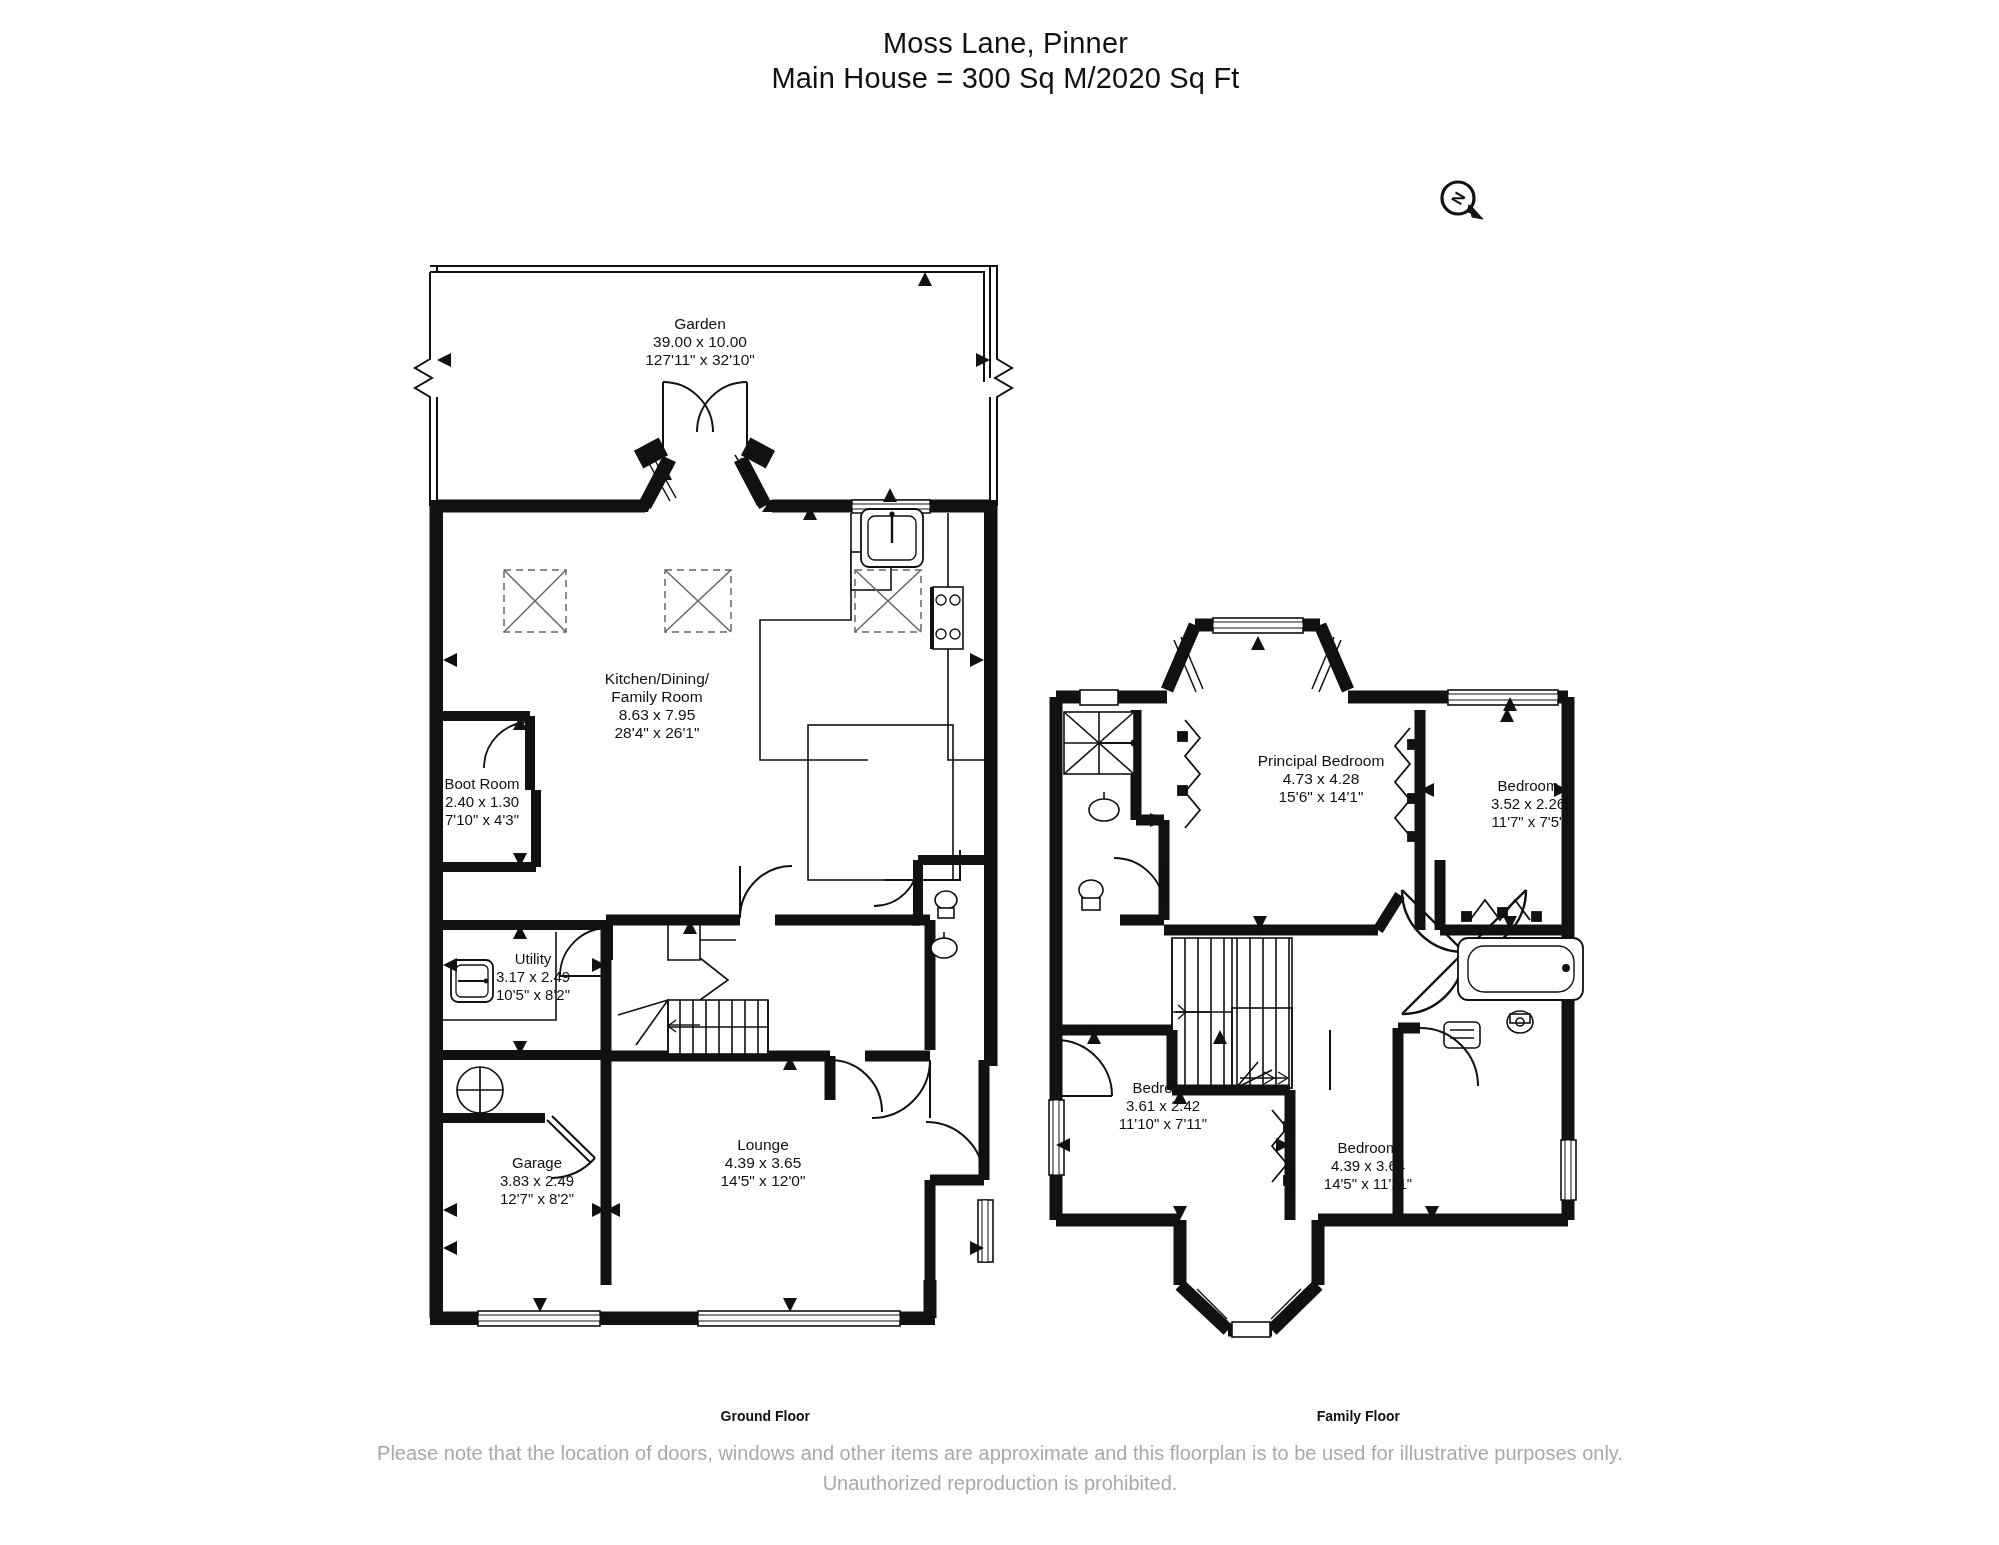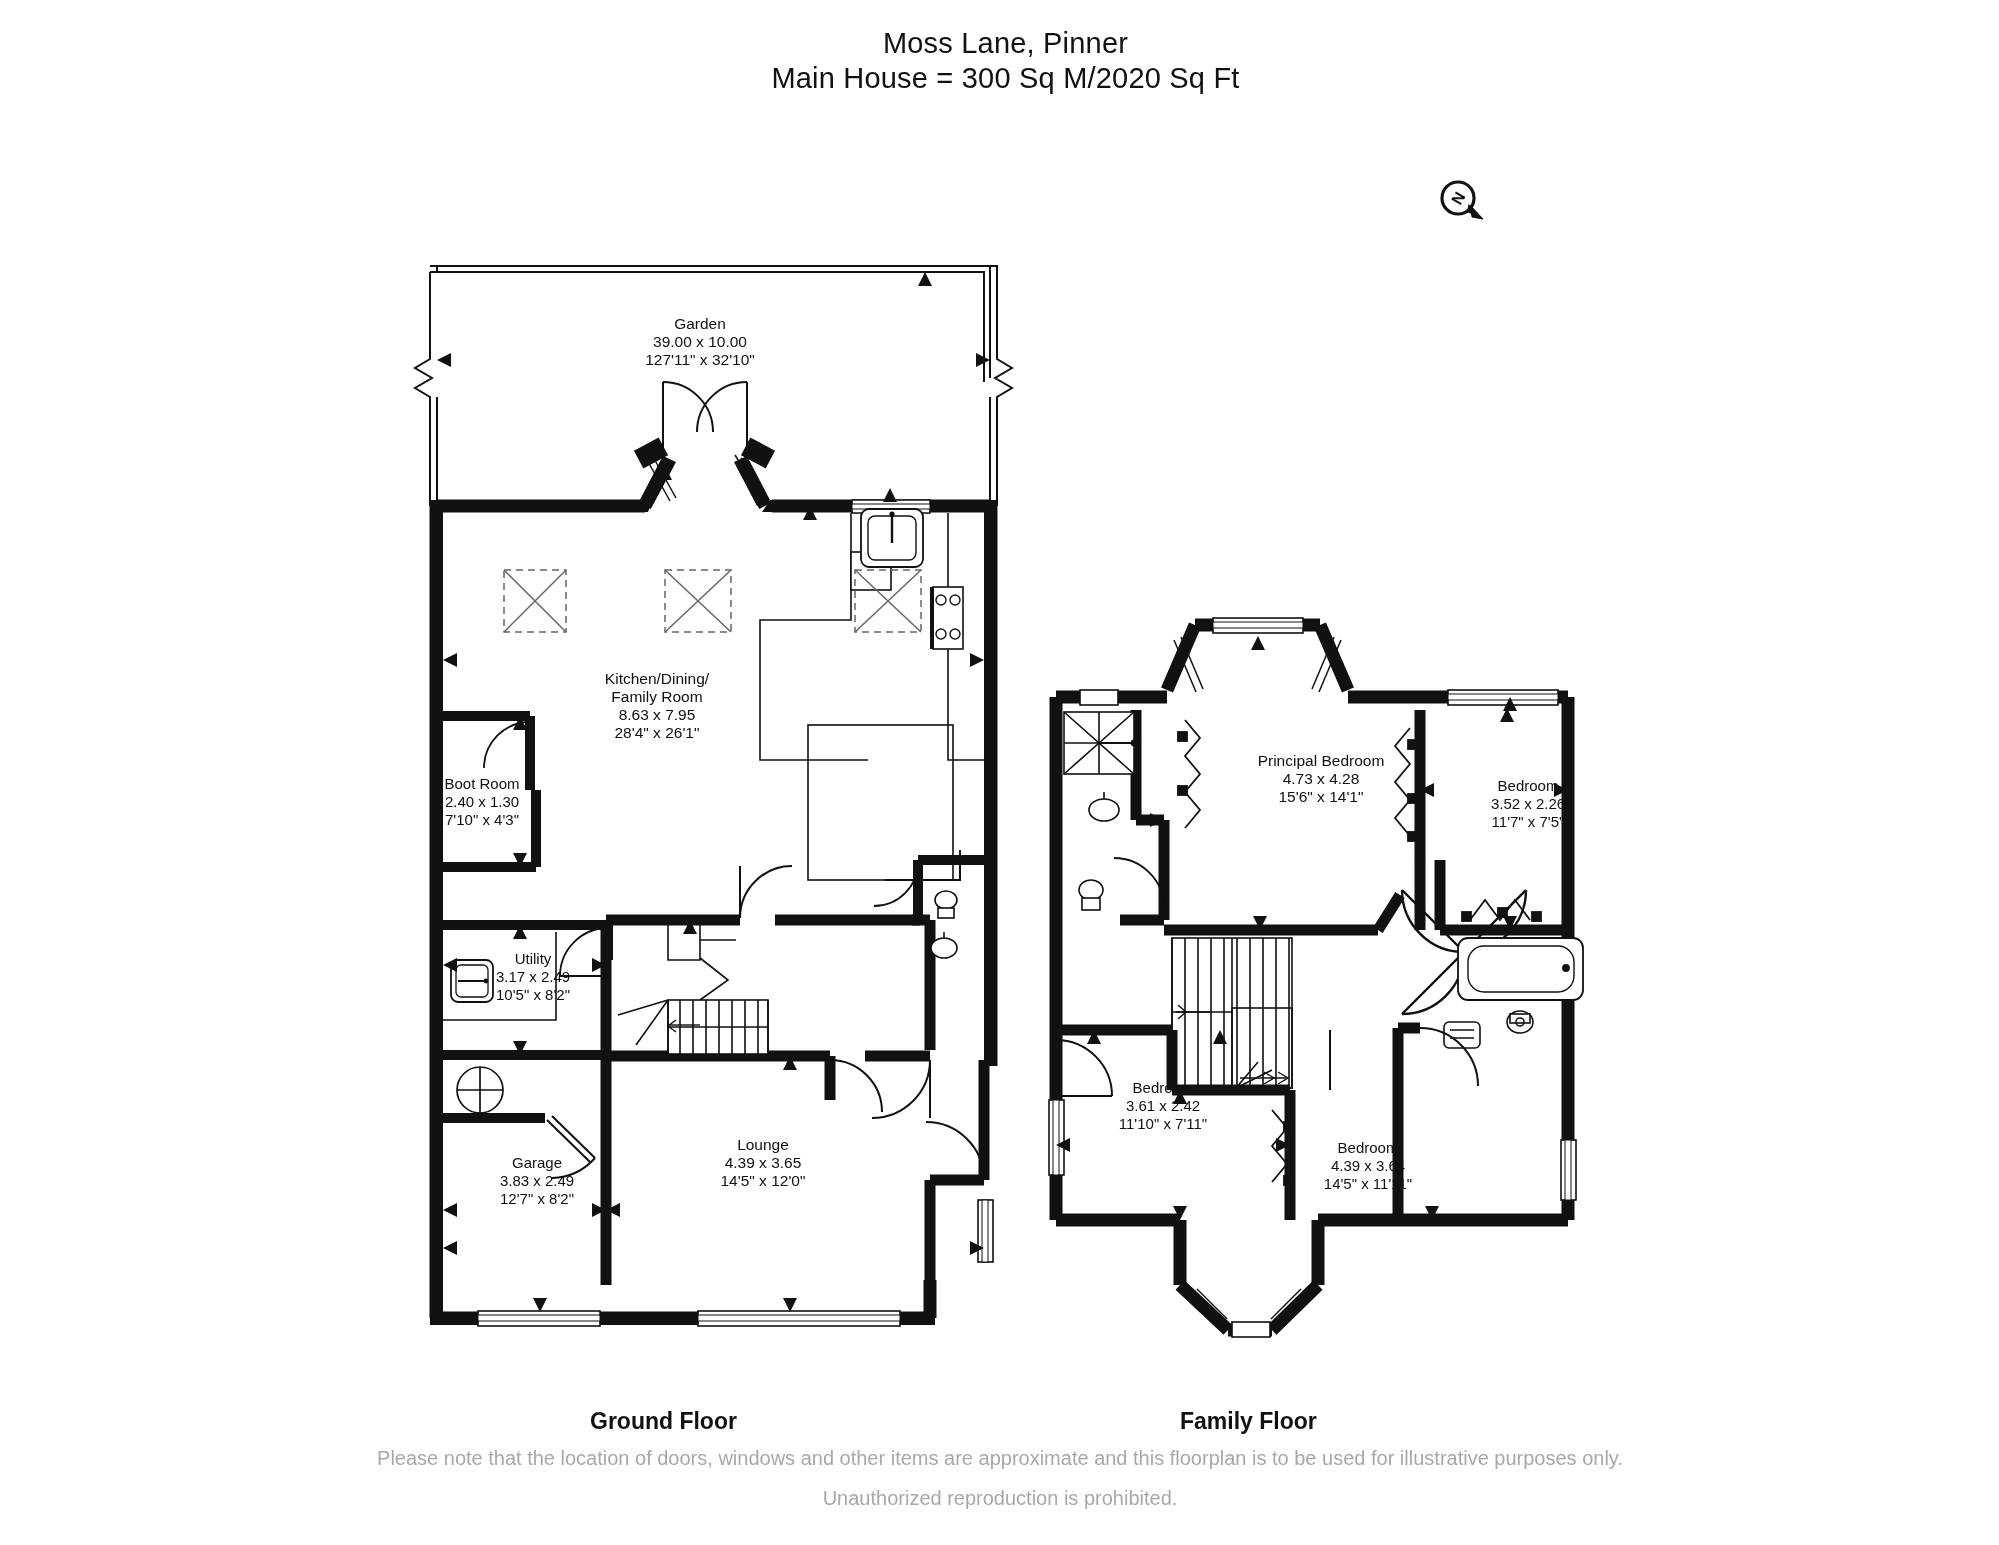--- a/index.html
+++ b/index.html
@@ -3,25 +3,25 @@
 <meta charset="utf-8">
 <title>Floorplan</title>
 <style>
   html,body{margin:0;padding:0;background:#ffffff;}
   body{width:1999px;height:1545px;position:relative;overflow:hidden;
        font-family:"Liberation Sans","DejaVu Sans",sans-serif;color:#1a1a1a;}
   #header{position:absolute;left:0;top:26px;width:1999px;text-align:center;}
   #header .line{font-size:29px;line-height:35px;letter-spacing:0.2px;color:#111;padding-left:12px;}
   #compass{position:absolute;left:1437px;top:178px;width:60px;height:48px;}
   #plan{position:absolute;left:0;top:0;}
-  .floor-label{position:absolute;font-size:23px;font-weight:bold;color:#111;text-align:left;}
+  .floor-label{position:absolute;font-size:14px;font-weight:bold;color:#111;text-align:right;}
   #gf-label{left:590px;top:1408px;width:220px;}
   #ff-label{left:1180px;top:1408px;width:220px;}
   #disclaimer{position:absolute;left:340px;top:1438px;width:1320px;text-align:center;
-              color:#a6a8ab;font-size:20px;line-height:40px;}
+              color:#a6a8ab;font-size:20px;line-height:30px;}
   .rmtext{font-size:15.5px;line-height:18.5px;text-anchor:middle;fill:#111;}
   .rmtext-small{font-size:15px;line-height:18px;text-anchor:middle;fill:#111;}
 </style>
 </head>
 <body>
 
 <div id="header">
   <div class="line">Moss Lane, Pinner</div>
   <div class="line">Main House = 300 Sq M/2020 Sq Ft</div>
 </div>

